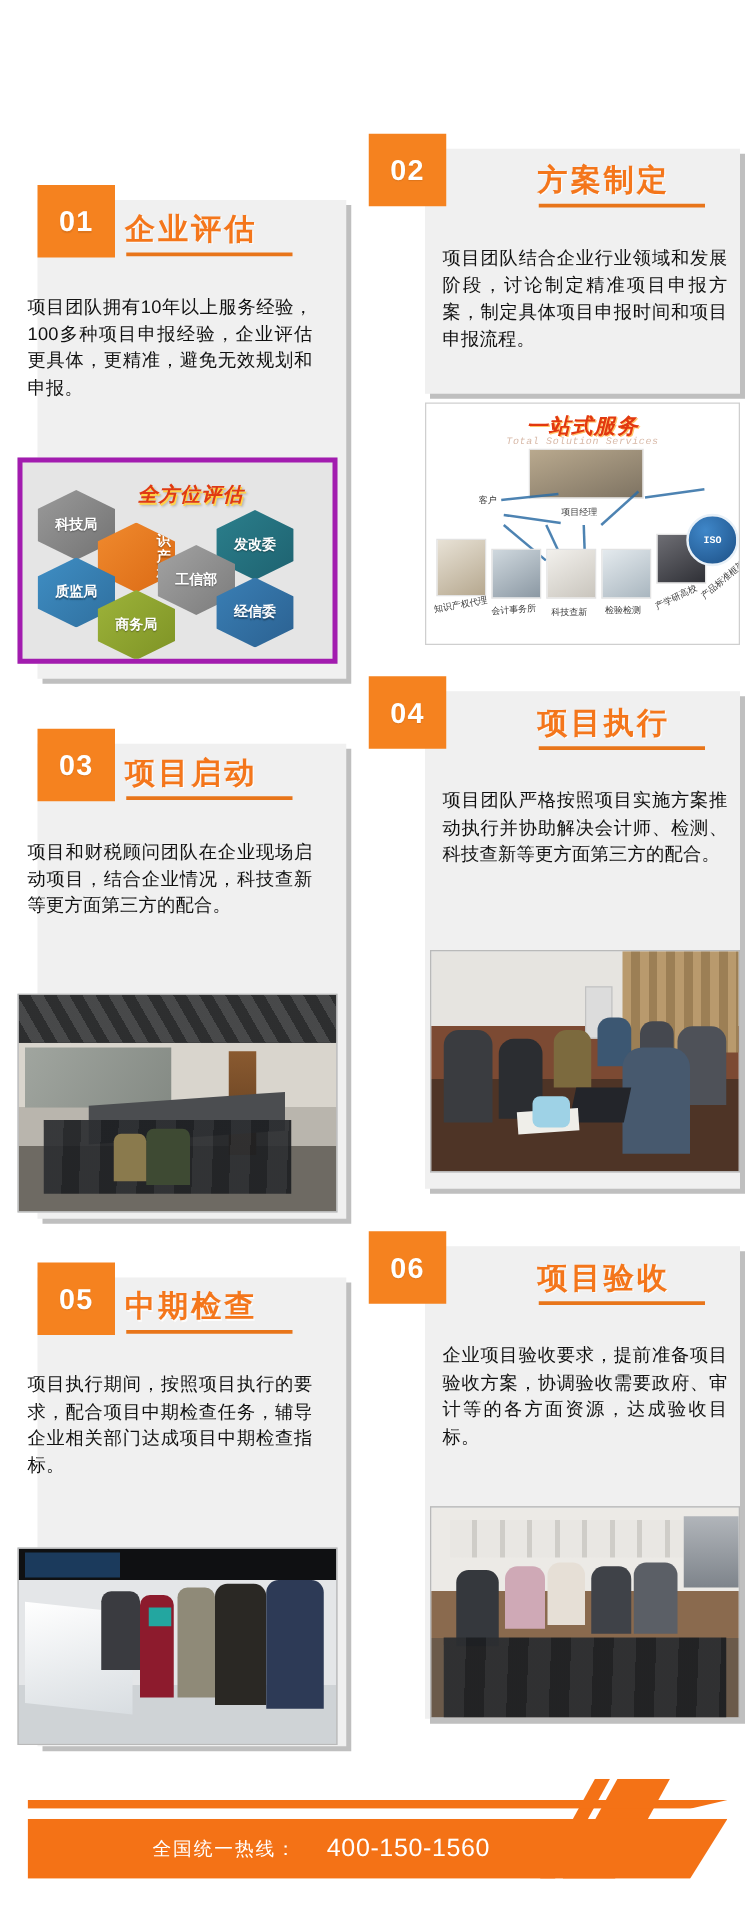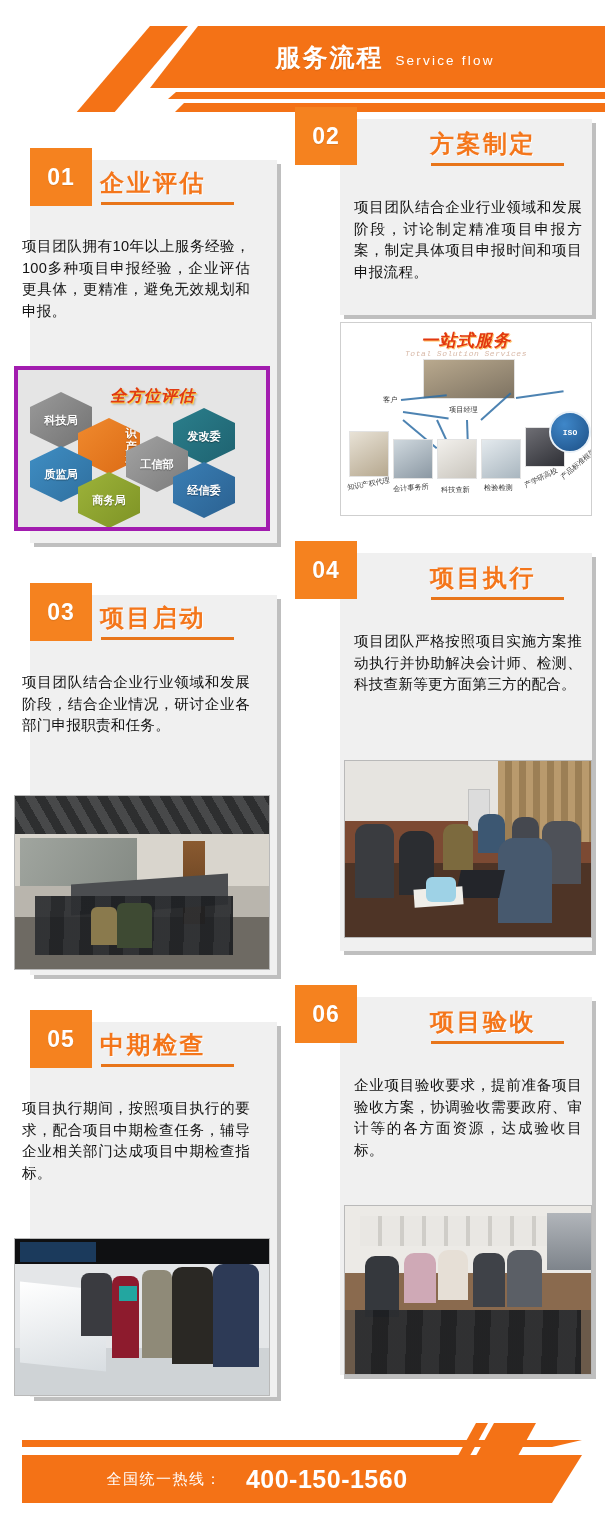--- a/index.html
+++ b/index.html
@@ -149,37 +149,27 @@
   .ftr-slash2 {
     position:absolute; left:432px; top:1423px; width:60px; height:80px;
     background:#F47216;
     clip-path: polygon(44px 0, 56px 0, 12px 80px, 0 80px);
   }
   .ftr-inner {
     position:absolute; left:22px; top:1455px; width:470px; height:48px;
     display:flex; align-items:center; justify-content:center; gap:24px;
   }
   .ftr-label { color:#fff; font-size:15px; letter-spacing:1.5px; }
-  .ftr-phone { color:#fff; font-size:25px; font-weight:bold; letter-spacing:.5px; }
+  .ftr-phone { color:#fff; font-size:20px; font-weight:normal; letter-spacing:.5px; }
 </style>
 </head>
 <body>
 
 <div id="page">
 
-  <div class="header-wrap">
-    <div class="hdr-slash-big"></div>
-    <div class="hdr-band"></div>
-    <div class="hdr-line1"></div>
-    <div class="hdr-line2"></div>
-    <div class="hdr-titles">
-      <span class="hdr-cn">服务流程</span>
-      <span class="hdr-en">Service flow</span>
-    </div>
-  </div>
 
   <div class="card">
     <div class="card-body" style="left:30px; top:160px; width:247px; height:383px;"></div>
     <div class="badge" style="left:30px; top:148px; width:62px; height:58px;">01</div>
     <div class="card-title" style="left:100px; top:167px;">企业评估</div>
     <div class="title-rule" style="left:101px; top:202px; width:133px;"></div>
     <div class="card-desc" style="left:22px; top:236px; width:228px;">项目团队拥有10年以上服务经验，100多种项目申报经验，企业评估更具体，更精准，避免无效规划和申报。</div>
 
     <div class="hexbox" style="left:14px; top:366px; width:256px; height:165px;">
       <div class="hextitle" style="left:92px; top:16px;">全方位评估</div>
@@ -232,21 +222,21 @@
       <div class="os-node" style="left:182px; top:150px; transform:rotate(-26deg);">产学研高校</div>
       <div class="os-node" style="left:216px; top:136px; transform:rotate(-40deg);">产品标准框架</div>
     </div>
   </div>
 
   <div class="card">
     <div class="card-body" style="left:30px; top:595px; width:247px; height:380px;"></div>
     <div class="badge" style="left:30px; top:583px; width:62px; height:58px;">03</div>
     <div class="card-title" style="left:100px; top:602px;">项目启动</div>
     <div class="title-rule" style="left:101px; top:637px; width:133px;"></div>
-    <div class="card-desc" style="left:22px; top:672px; width:228px;">项目团队结合企业行业领域和发展阶段，结合企业情况，研讨企业各部门申报职责和任务。</div>
+    <div class="card-desc" style="left:22px; top:672px; width:228px;">项目和财税顾问团队在企业现场启动项目，结合企业情况，科技查新等更方面第三方的配合。</div>
 
     <div class="photo" style="left:14px; top:795px; width:256px; height:175px;">
       <div class="pbg" style="background:
         linear-gradient(180deg,#3a3b3c 0 22%, #d9d5cd 22% 52%, #b9b5ad 52% 70%, #6e6a63 70% 100%);"></div>
       <div style="position:absolute;left:0;top:0;width:100%;height:22%;background:
         repeating-linear-gradient(60deg, #2b2c2d 0 9px, #4a4b4c 9px 18px);opacity:.85;"></div>
       <div style="position:absolute;left:2%;top:24%;width:46%;height:28%;background:linear-gradient(120deg,#9aa09a,#7b827c);opacity:.9;"></div>
       <div style="position:absolute;left:66%;top:26%;width:9%;height:48%;background:linear-gradient(180deg,#8a5a30,#5c3a1d);"></div>
       <div style="position:absolute;left:22%;top:48%;width:62%;height:18%;background:#4b4d50;transform:skewY(-4deg);"></div>
       <div style="position:absolute;left:8%;top:58%;width:78%;height:34%;background:

